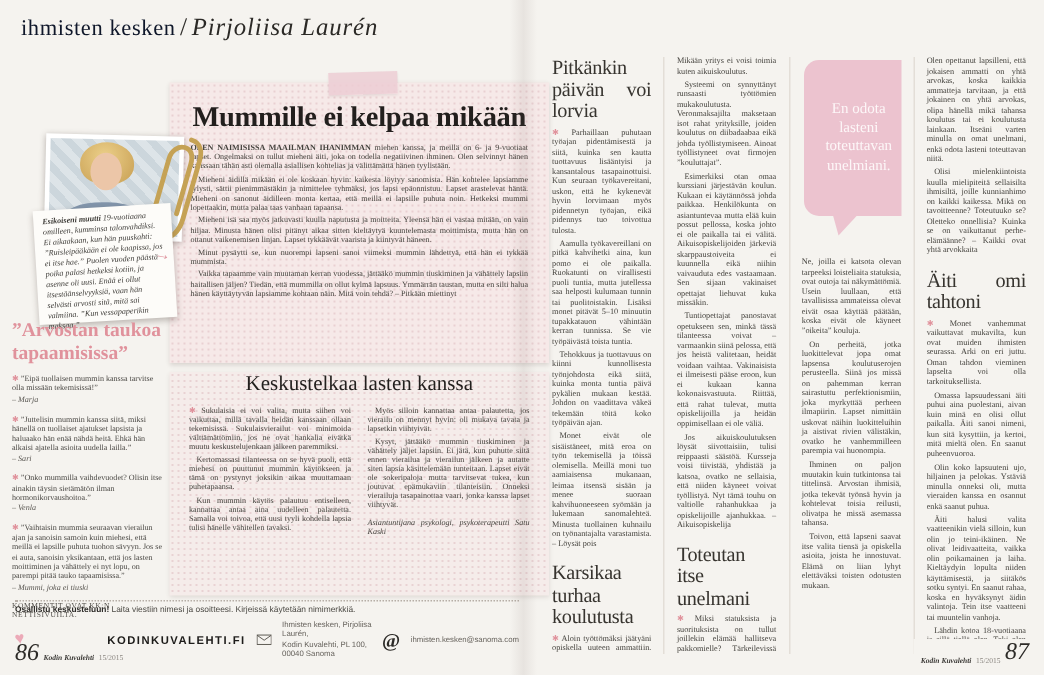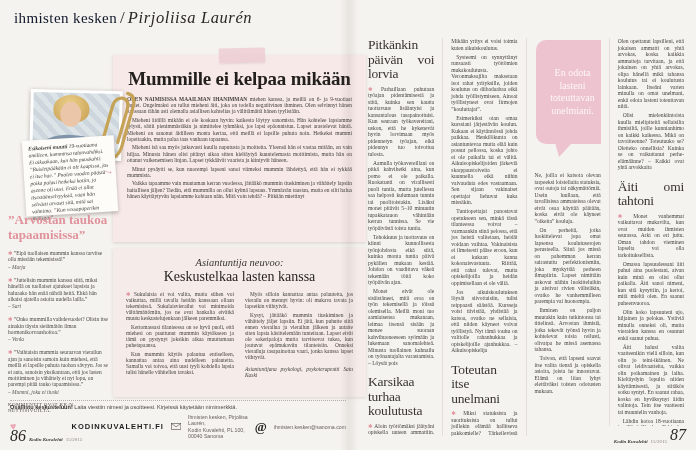--- a/index.html
+++ b/index.html
@@ -119,21 +119,20 @@
       <div class="main-body">
         <p><b>OLEN NAIMISISSA MAAILMAN IHANIMMAN</b><span> miehen kanssa, ja meillä on 6- ja 9-vuotiaat lapset. Ongelmaksi on tullut mieheni äiti, joka on todella negatiivinen ihminen. Olen selvinnyt hänen kanssaan tähän asti olemalla asiallisen kohtelias ja välittämättä hänen tyylistään.</span></p>
         <p class="ind">Mieheni äidillä mikään ei ole koskaan hyvin: kaikesta löytyy sanomista. Hän kohtelee lapsiamme tylysti, sättii pienimmästäkin ja nimittelee tyhmäksi, jos lapsi epäonnistuu. Lapset arastelevat häntä. Mieheni on sanonut äidilleen monta kertaa, että meillä ei lapsille puhuta noin. Hetkeksi mummi lopettaakin, mutta palaa taas vanhaan tapaansa.</p>
         <p class="ind">Mieheni isä saa myös jatkuvasti kuulla naputusta ja moitteita. Yleensä hän ei vastaa mitään, on vain hiljaa. Minusta hänen olisi pitänyt aikaa sitten kieltäytyä kuuntelemasta moittimista, mutta hän on ottanut vaikenemisen linjan. Lapset tykkäävät vaarista ja kiintyvät häneen.</p>
         <p class="ind">Minut pysäytti se, kun nuorempi lapseni sanoi viimeksi mummin lähdettyä, että hän ei tykkää mummista.</p>
         <p class="ind">Vaikka tapaamme vain muutaman kerran vuodessa, jättääkö mummin tiuskiminen ja vähättely lapsiin haitallisen jäljen? Tiedän, että mummilla on ollut kylmä lapsuus. Ymmärrän taustan, mutta en silti halua hänen käyttäytyvän lapsiamme kohtaan näin. Mitä voin tehdä? – Pitkään miettinyt</p>
       </div>
     </div>
 
     <div class="expert-box speckle">
-      <div class="expert-kicker">Asiantuntija neuvoo:</div>
       <div class="expert-title">Keskustelkaa lasten kanssa</div>
       <div class="expert-cols">
         <p><span class="star">✱</span> <span>Sukulaisia ei voi valita, mutta siihen voi vaikuttaa, millä tavalla heidän kanssaan ollaan tekemisissä. Sukulaisvierailut voi minimoida välttämättömiin, jos ne ovat hankalia eivätkä muutu keskustelujenkaan jälkeen paremmiksi.</span></p>
         <p class="ind">Kertomassasi tilanteessa on se hyvä puoli, että miehesi on puuttunut mummin käytökseen ja tämä on pystynyt joksikin aikaa muuttamaan puhetapaansa.</p>
         <p class="ind">Kun mummin käytös palautuu entiselleen, kannattaa antaa aina uudelleen palautetta. Samalla voi toivoa, että uusi tyyli kohdella lapsia tulisi hänelle vähitellen tavaksi.</p>
         <p class="ind">Myös silloin kannattaa antaa palautetta, jos vierailu on mennyt hyvin: oli mukava tavata ja lapsetkin viihtyivät.</p>
         <p class="ind">Kysyt, jättääkö mummin tiuskiminen ja vähättely jäljet lapsiin. Ei jätä, kun puhutte siitä ennen vierailua ja vierailun jälkeen ja autatte siten lapsia käsittelemään tunteitaan. Lapset eivät ole sokeripaloja mutta tarvitsevat tukea, kun joutuvat epämukaviin tilanteisiin. Onneksi vierailuja tasapainottaa vaari, jonka kanssa lapset viihtyvät.</p>
         <p class="expert-byline">Asiantuntijana psykologi, psykoterapeutti Satu Kaski</p>
       </div>
     </div>

